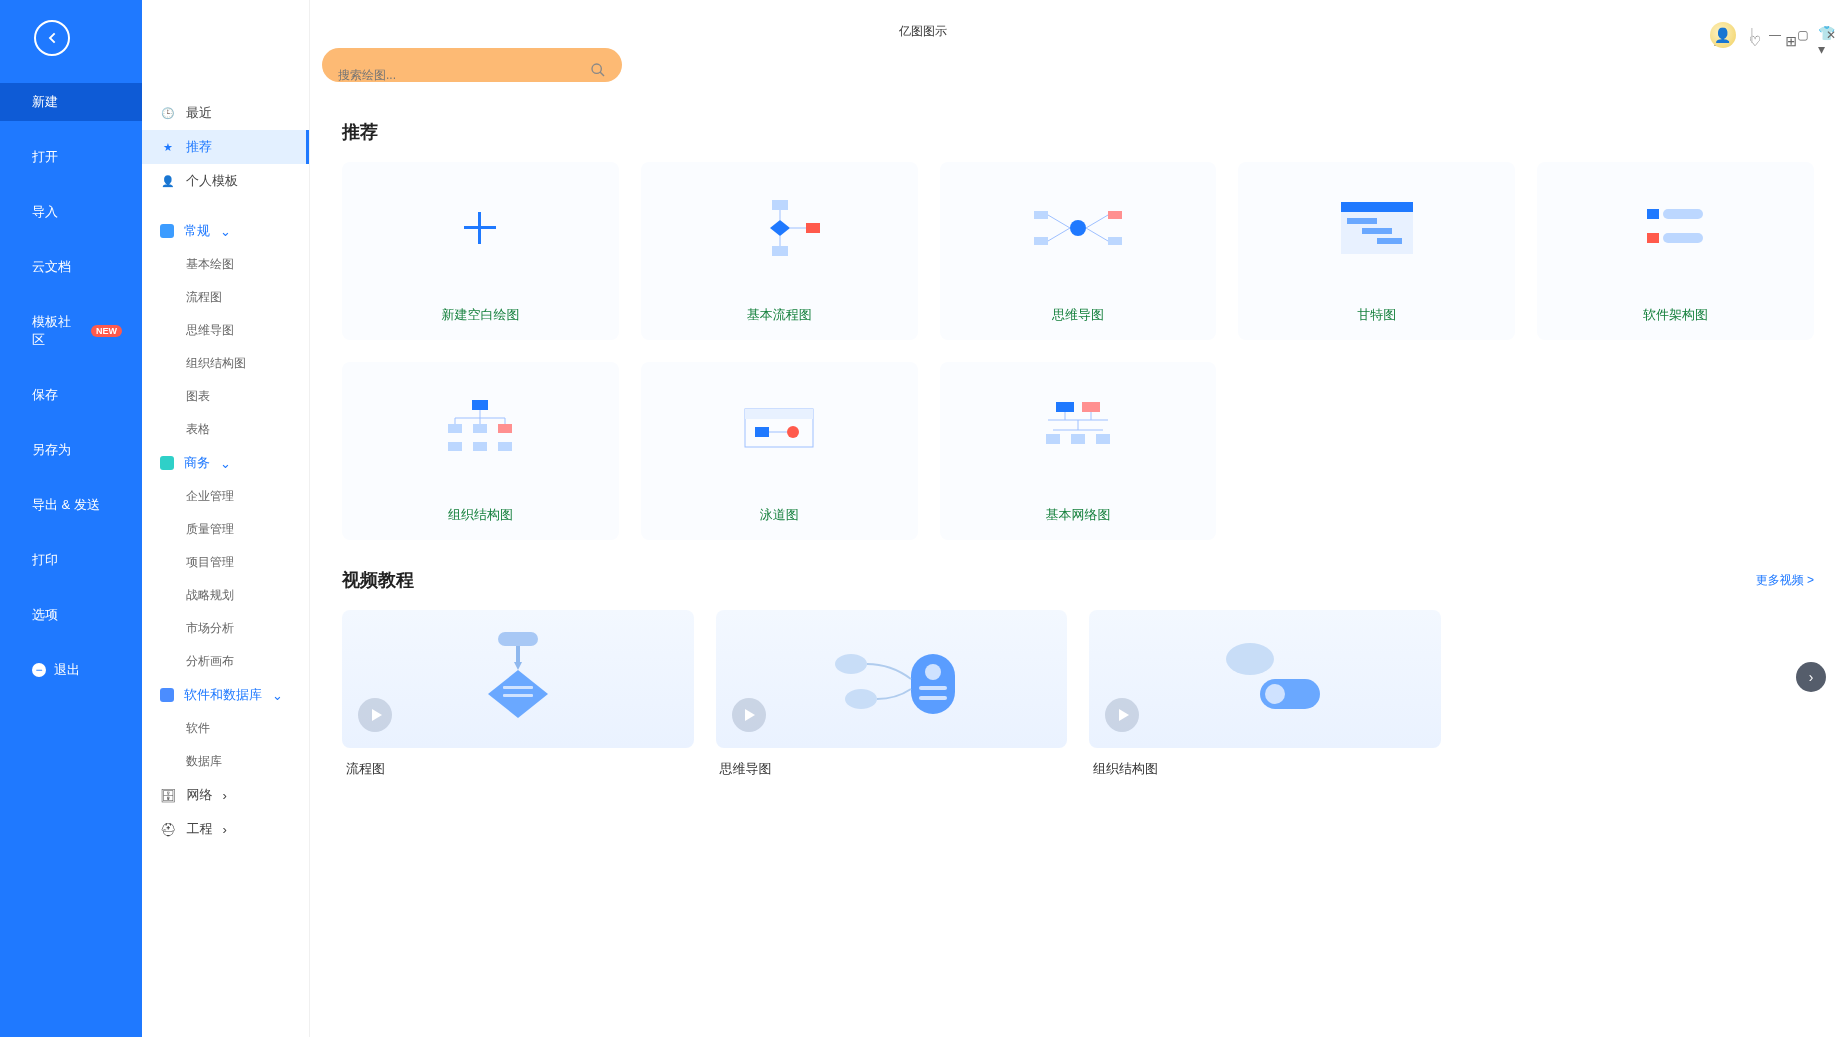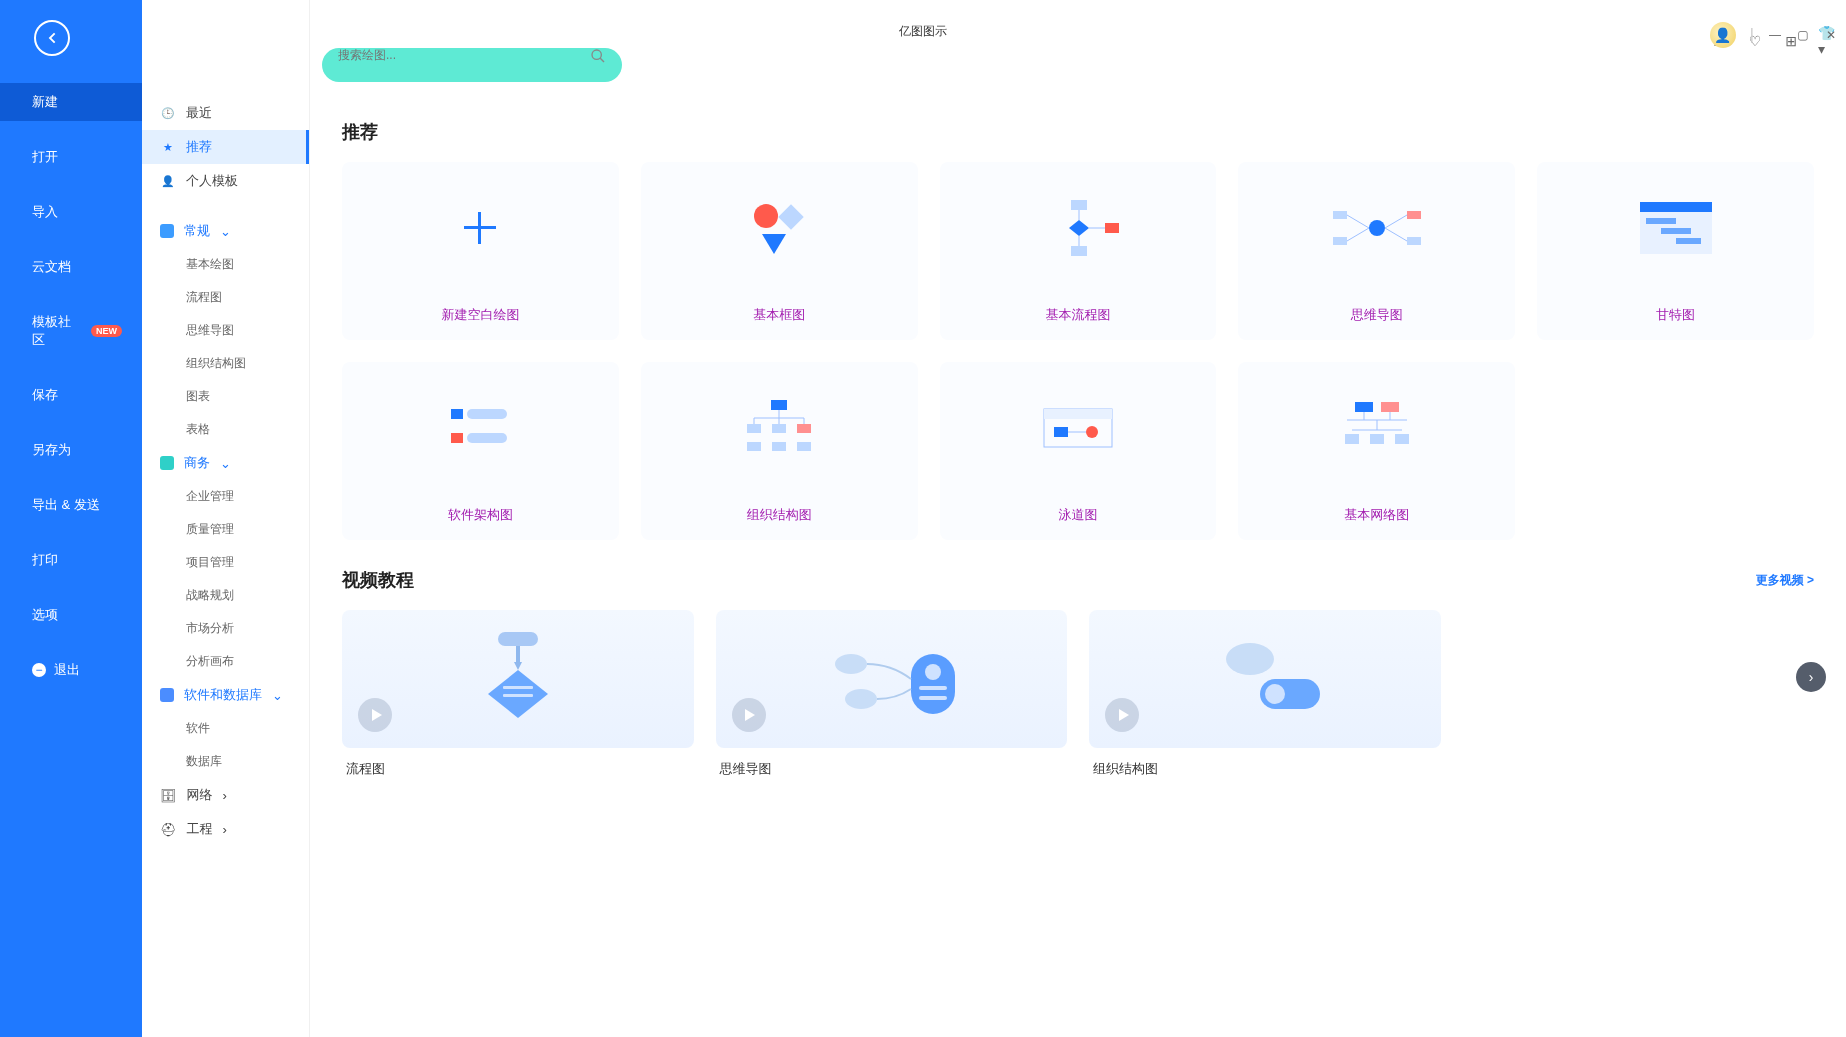--- a/index.html
+++ b/index.html
@@ -32,32 +32,32 @@
 .cat-section.active { background: #e3f0ff; color: #1f79ff; border-right: 3px solid #1f79ff; }
 .cat-section .ico { width: 16px; height: 16px; display: inline-flex; align-items: center; justify-content: center; font-size: 11px; }
 .cat-sub { padding: 8px 18px 8px 44px; font-size: 12px; color: #666; cursor: pointer; }
 .cat-group-header { padding: 8px 18px; font-size: 13px; color: #444; cursor: pointer; display: flex; align-items: center; gap: 10px; }
 .cat-group-header.expanded { color: #1f79ff; align-items: center; }
 .cat-group-header .ico-sq { width: 14px; height: 14px; border-radius: 3px; display:inline-block; }
 
 
 .main { flex: 1; display: flex; flex-direction: column; position: relative; padding-top: 40px; overflow-y: auto; }
 .search-wrap { padding: 8px 30px 8px 12px; }
-.search { width: 300px; height: 34px; background: #5eead4; border-radius: 17px; display: flex; align-items: flex-start; padding: 0 16px; }
+.search { width: 300px; height: 34px; background: #fdba74; border-radius: 17px; display: flex; align-items: flex-end; padding: 0 16px; }
 .search input { border: none; background: transparent; outline: none; flex: 1; font-size: 12px; color: #666; }
 .search-icon { color: #888; }
 
 .content { padding: 20px 32px; }
 .section-title { font-size: 18px; font-weight: 600; color: #222; margin-bottom: 18px; margin-top: 10px; display:flex; align-items:center; justify-content:space-between;}
-.more-link { font-size: 12px; color: #1f79ff; font-weight: bold; cursor: pointer; }
+.more-link { font-size: 12px; color: #1f79ff; font-weight: normal; cursor: pointer; }
 
 .card-grid { display: grid; grid-template-columns: repeat(5, 1fr); gap: 22px; margin-bottom: 28px; }
 .card { background: #fafcff; border-radius: 8px; height: 178px; display: flex; flex-direction: column; align-items: center; cursor: pointer; transition: box-shadow .15s; }
 .card-thumb { flex: 1; display: flex; align-items: center; justify-content: center; width: 100%; }
-.card-label { font-size: 13px; color: #a21caf; padding: 12px 0 16px; }
+.card-label { font-size: 13px; color: #15803d; padding: 12px 0 16px; }
 
 .video-grid { display: grid; grid-template-columns: repeat(4, 1fr); gap: 22px; position: relative; }
 .video-card { cursor: pointer; }
 .video-thumb { height: 138px; background: linear-gradient(180deg,#f3f8ff,#eaf2ff); border-radius: 8px; display: flex; align-items: center; justify-content: center; position: relative; overflow:hidden; }
 .play-btn { position: absolute; left: 16px; bottom: 16px; width: 34px; height: 34px; border-radius: 50%; background: rgba(100,120,150,0.25); display: flex; align-items: center; justify-content: center; }
 .play-btn::after { content: ""; border-left: 10px solid #fff; border-top: 6px solid transparent; border-bottom: 6px solid transparent; margin-left: 3px; }
 .video-label { font-size: 13px; color: #333; padding: 12px 4px 0; }
 .video-next { position: absolute; right: -12px; top: 52px; width: 30px; height: 30px; border-radius: 50%; background: #555d6b; color:#fff; display:flex;align-items:center;justify-content:center;cursor:pointer; font-size:14px;}
 
 
@@ -210,30 +210,20 @@
         </div>
       <div class="card-grid">
 
         <div class="card">
           <div class="card-thumb">
               <div class="plus"></div>
             </div>
           <div class="card-label">新建空白绘图</div>
         </div>
 
-        <div class="card">
-          <div class="card-thumb">
-              <svg width="70" height="60">
-                <circle cx="22" cy="18" r="12" fill="#ff5a4c"></circle>
-                <rect x="38" y="10" width="18" height="18" fill="#bcd7ff" transform="rotate(45 47 19)"></rect>
-                <polygon points="30,56 18,36 42,36" fill="#1f79ff"></polygon>
-              </svg>
-            </div>
-          <div class="card-label">基本框图</div>
-        </div>
 
         <div class="card">
           <div class="card-thumb">
               <svg width="90" height="60">
                 <rect x="38" y="2" width="16" height="10" fill="#bcd7ff"></rect>
                 <line x1="46" y1="12" x2="46" y2="22" stroke="#9ec0ff"></line>
                 <polygon points="46,22 36,30 46,38 56,30" fill="#1f79ff"></polygon>
                 <line x1="56" y1="30" x2="72" y2="30" stroke="#9ec0ff"></line>
                 <rect x="72" y="25" width="14" height="10" fill="#ff5a4c"></rect>
                 <line x1="46" y1="38" x2="46" y2="48" stroke="#9ec0ff"></line>

